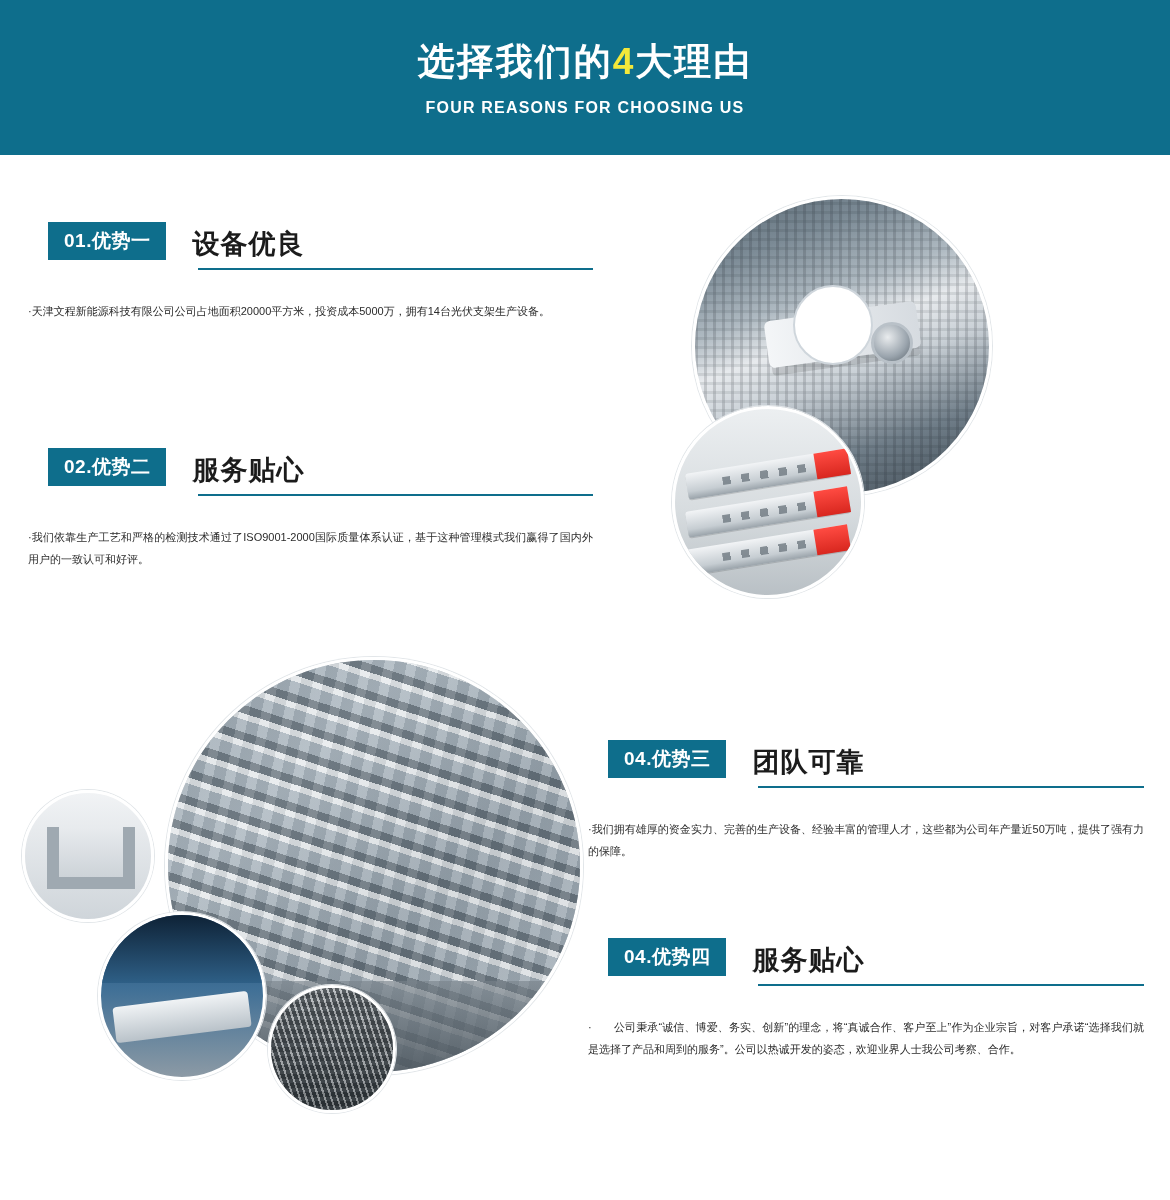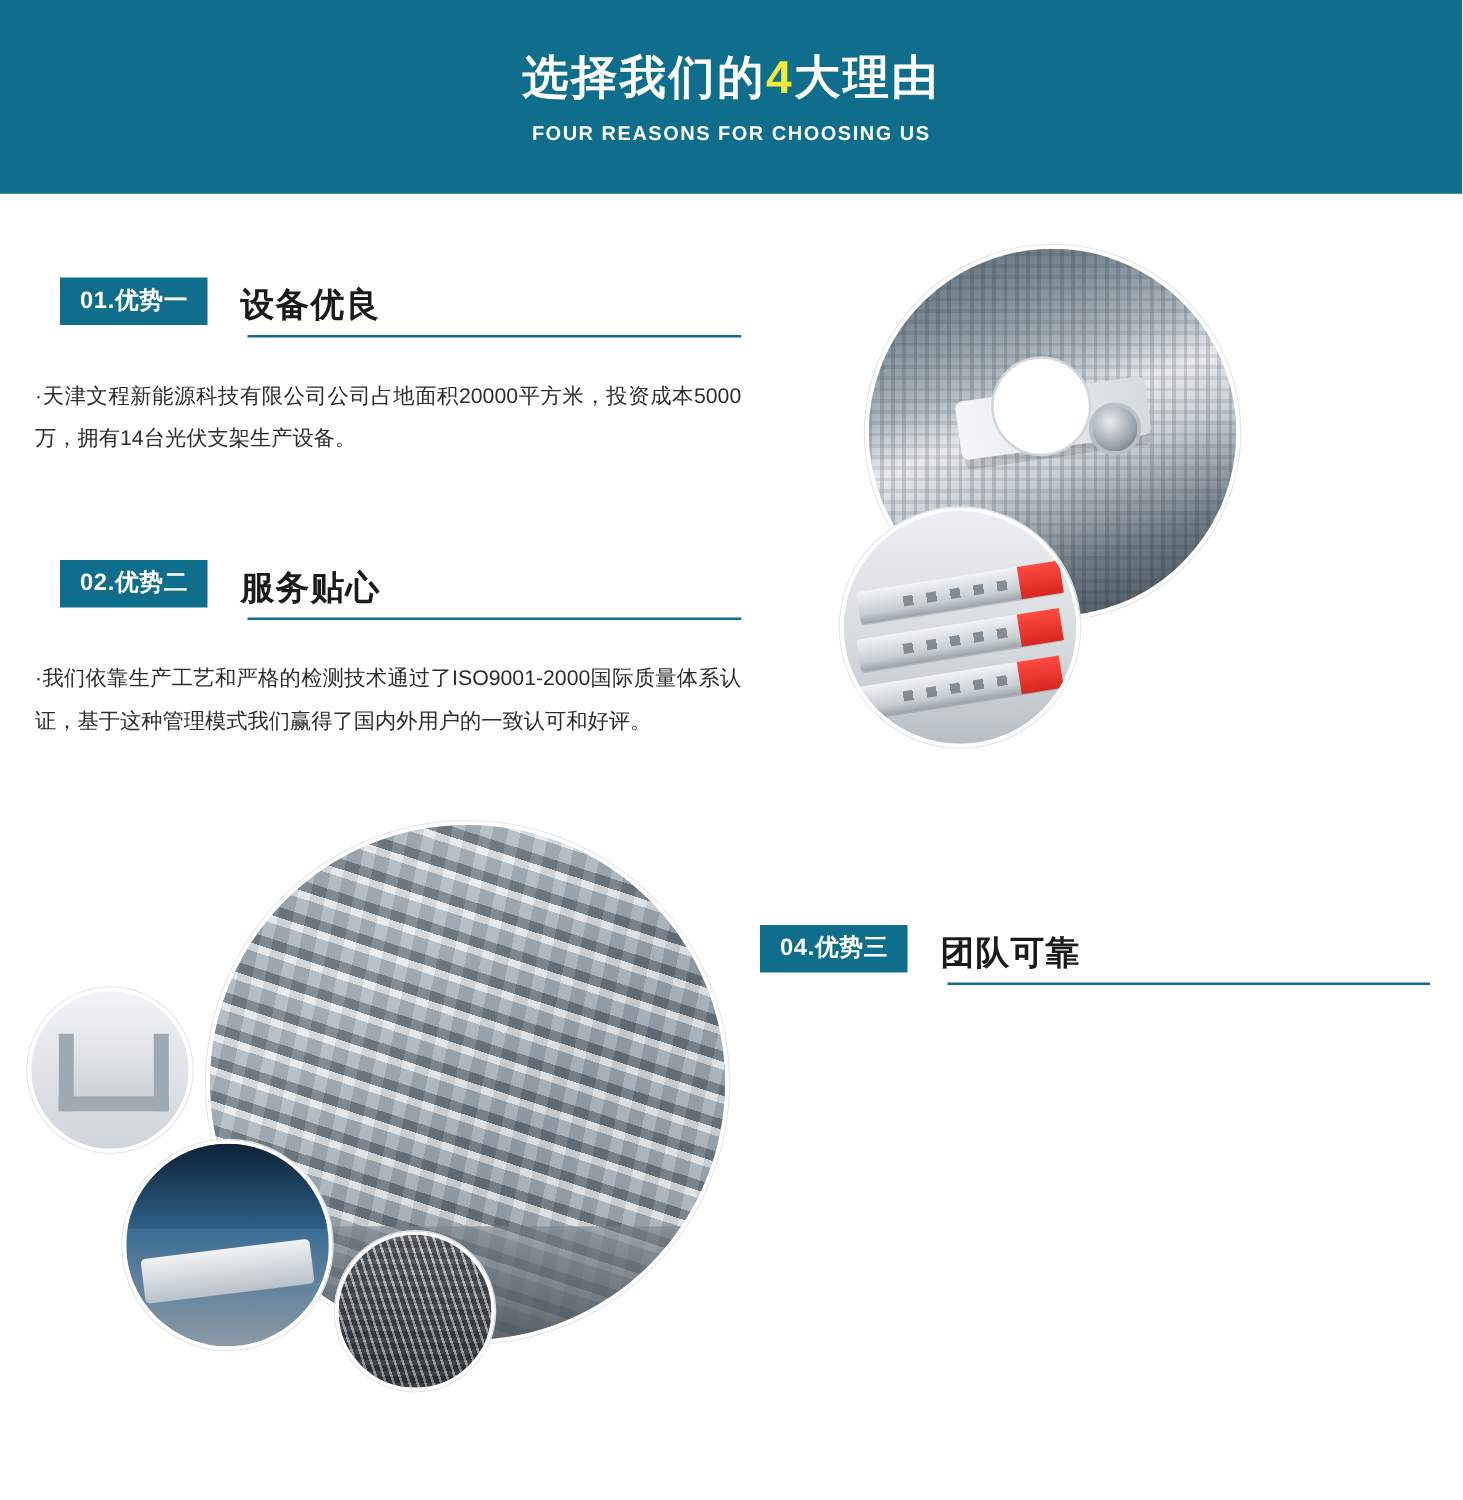--- a/index.html
+++ b/index.html
@@ -73,21 +73,21 @@
   .head-rule {
     position: absolute;
     left: 150px;
     right: 0;
     bottom: -8px;
     height: 2px;
     background: #0e6e8c;
   }
   .feature-body {
     margin-top: 38px;
-    font-size: 17px;
+    font-size: 11px;
     line-height: 2.0;
     color: #2b2b2b;
     text-align: justify;
   }
 
   
   #feature-1 { left: 28px;  top: 222px; width: 565px; }
   #feature-2 { left: 28px;  top: 448px; width: 565px; }
   #feature-3 { left: 588px; top: 740px; width: 556px; }
   #feature-4 { left: 588px; top: 938px; width: 556px; }
@@ -237,22 +237,31 @@
     </div>
     <div class="feature-body">·我们依靠生产工艺和严格的检测技术通过了ISO9001-2000国际质量体系认证，基于这种管理模式我们赢得了国内外用户的一致认可和好评。</div>
   </div>
 
   <div class="feature" id="feature-3">
     <div class="feature-head">
       <div class="tag">04.优势三</div>
       <div class="head-title">团队可靠</div>
       <div class="head-rule"></div>
     </div>
-  </div>
-
+    <div class="feature-body">·我们拥有雄厚的资金实力、完善的生产设备、经验丰富的管理人才，这些都为公司年产量近50万吨，提供了强有力的保障。</div>
+  </div>
+
+  <div class="feature" id="feature-4">
+    <div class="feature-head">
+      <div class="tag">04.优势四</div>
+      <div class="head-title">服务贴心</div>
+      <div class="head-rule"></div>
+    </div>
+    <div class="feature-body">·　　公司秉承“诚信、博爱、务实、创新”的理念，将“真诚合作、客户至上”作为企业宗旨，对客户承诺“选择我们就是选择了产品和周到的服务”。公司以热诚开发的姿态，欢迎业界人士我公司考察、合作。</div>
+  </div>
 
   <div class="photo ring" id="photo-bracket-mount">
     <div class="mesh"></div>
     <div class="glint"></div>
     <div class="bolt"></div>
   </div>
 
   <div class="photo ring" id="photo-rails">
     <div class="rail r1">
         <div class="holes"></div>

